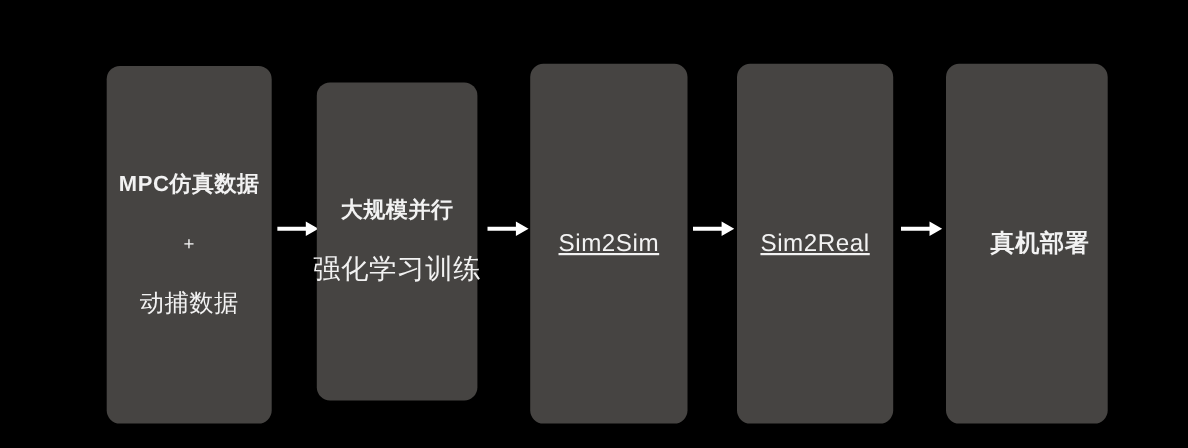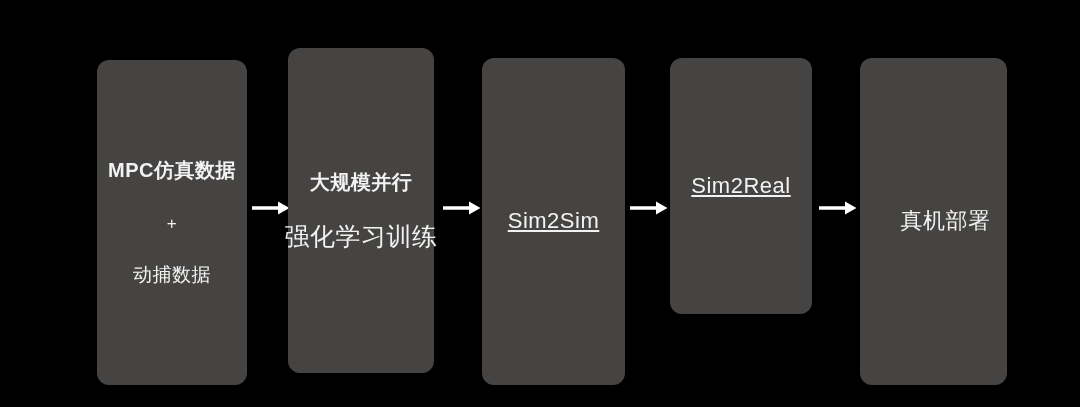--- a/index.html
+++ b/index.html
@@ -39,34 +39,34 @@
     text-align: center;
     white-space: nowrap;
     letter-spacing: 0.5px;
     line-height: 1.1;
   }
 
   
   #stage-1 { left: 97px;  top: 60px; width: 150px; height: 325px; }
   #stage-1 .line-a { font-size: 20px; font-weight: 700; margin-bottom: 34px; }
   #stage-1 .line-b { font-size: 17px; font-weight: 400; margin-bottom: 32px; }
-  #stage-1 .line-c { font-size: 19px; font-weight: 400; }
+  #stage-1 .line-c { font-size: 22px; font-weight: 400; }
 
   
-  #stage-2 { left: 288px; top: 48px; width: 146px; height: 325px; align-items: center; }
+  #stage-2 { left: 288px; top: 75px; width: 146px; height: 289px; align-items: center; }
   #stage-2 .line-a { font-size: 20px; font-weight: 700; margin-bottom: 30px; }
   #stage-2 .line-b { font-size: 25px; font-weight: 400; }
 
   
   #stage-3 { left: 482px; top: 58px; width: 143px; height: 327px; }
-  #stage-4 { left: 670px; top: 58px; width: 142px; height: 256px; }
+  #stage-4 { left: 670px; top: 58px; width: 142px; height: 327px; }
   #stage-5 { left: 860px; top: 58px; width: 147px; height: 327px; }
   #stage-3 .line-a,
   #stage-4 .line-a { font-size: 22px; font-weight: 400; text-decoration: underline; }
-  #stage-5 .line-a { font-size: 22px; font-weight: 400; margin-left: 24px; }
+  #stage-5 .line-a { font-size: 22px; font-weight: 700; margin-left: 24px; }
 
   
   .connector {
     position: absolute;
     top: 199px;
     width: 38px;
     height: 18px;
     display: block;
   }
   #connector-1 { left: 252px; }

